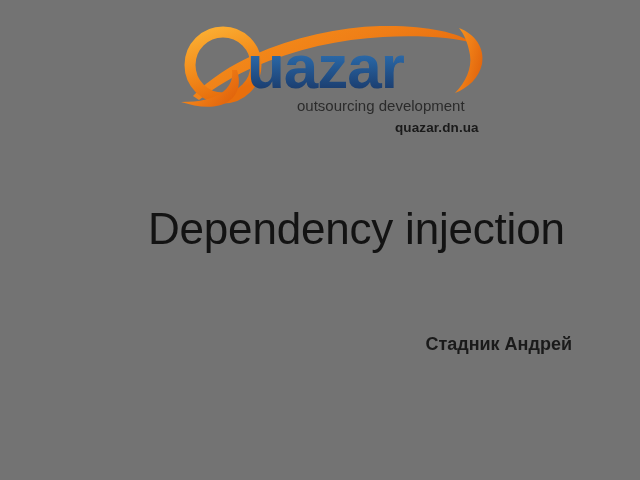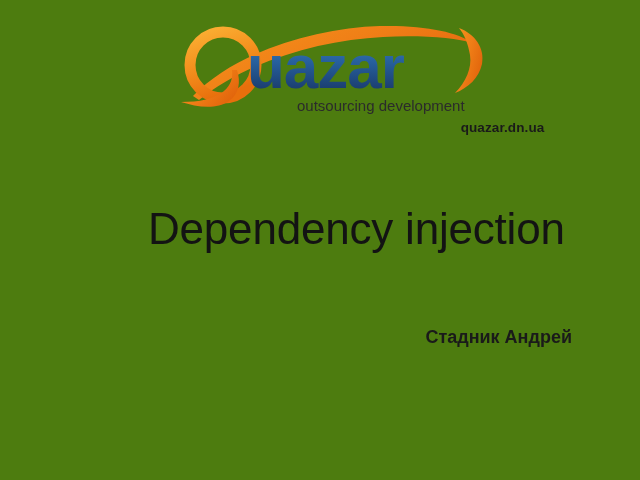--- a/index.html
+++ b/index.html
@@ -10,21 +10,21 @@
     width: 640px;
     height: 480px;
     background: #ffffff;
     font-family: "Liberation Sans", sans-serif;
     overflow: hidden;
   }
   .slide {
     position: relative;
     width: 640px;
     height: 480px;
-    background: #4d7c0f;
+    background: #737373;
   }
 
   
   .logo-block {
     position: absolute;
     left: 175px;
     top: 10px;
     width: 320px;
     height: 110px;
   }
@@ -33,21 +33,21 @@
     width: 320px;
     height: 110px;
   }
 
   
   .site-url {
     position: absolute;
     left: 395px;
     top: 120px;
     width: 215px;
-    text-align: center;
+    text-align: left;
     font-size: 13.5px;
     font-weight: 700;
     color: #1a1a1a;
     letter-spacing: 0.1px;
     white-space: nowrap;
   }
 
   
   .slide-title {
     position: absolute;
@@ -58,21 +58,21 @@
     color: #131313;
     letter-spacing: -0.2px;
     white-space: nowrap;
     margin-top: 12px;
   }
 
   
   .author-block {
     position: absolute;
     left: 232px;
-    top: 325px;
+    top: 332px;
     width: 340px;
     text-align: right;
   }
   .author-name {
     font-size: 18px;
     font-weight: 700;
     color: #1a1a1a;
     line-height: 24px;
     white-space: nowrap;
   }

